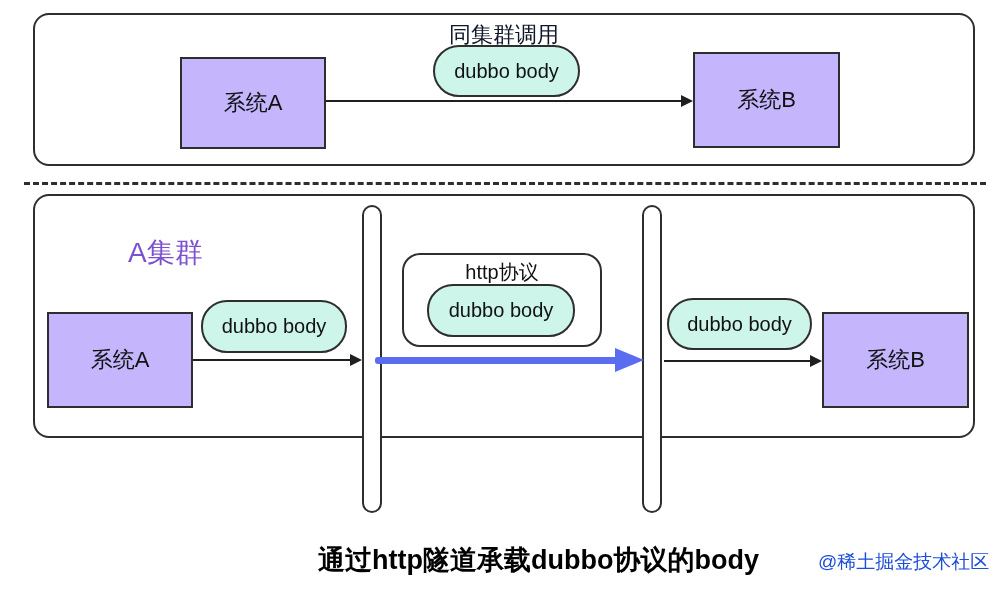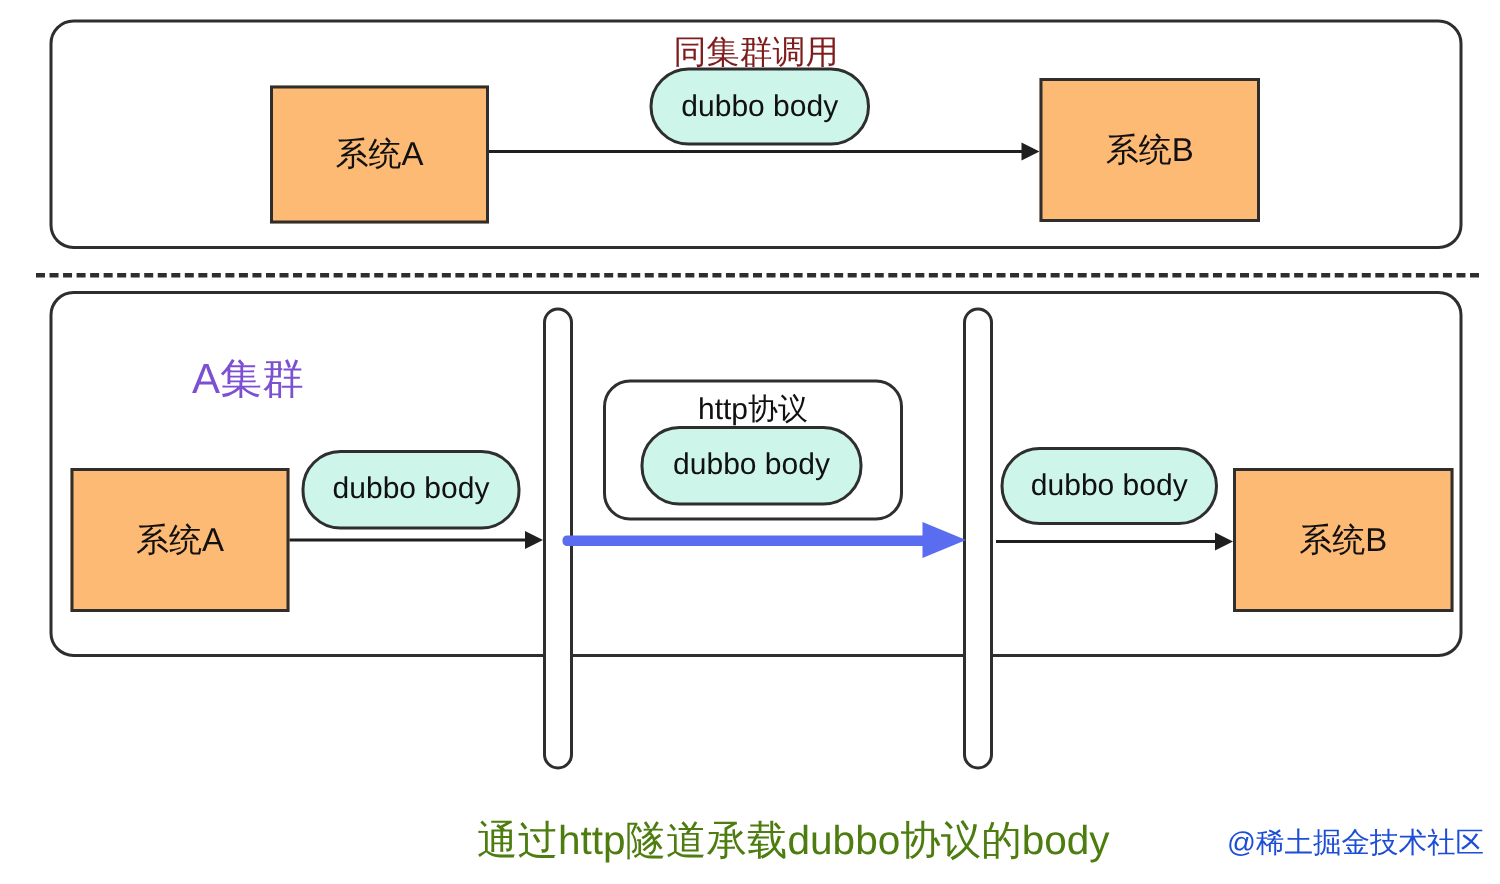--- a/index.html
+++ b/index.html
@@ -21,27 +21,27 @@
     border-radius: 16px;
   }
   .top-panel    { left: 33px; top: 13px;  width: 942px; height: 153px; }
   .bottom-panel { left: 33px; top: 194px; width: 942px; height: 244px; }
 
   .panel-title {
     position: absolute;
     left: 0; right: 0; top: 5px;
     text-align: center;
     font-size: 22px;
-    color: #7f1d1d;
+    color: #0f172a;
     white-space: nowrap;
   }
 
   .green-box {
     position: absolute;
-    background: #fdba74;
+    background: #c4b5fd;
     border: 2px solid #2e2e2e;
     display: flex;
     align-items: center;
     justify-content: center;
     font-size: 22px;
     color: #111;
   }
 
   .cyan-box {
     position: absolute;
@@ -150,22 +150,22 @@
 
   .dubbo-right  { left: 632px; top: 102px; width: 145px; height: 52px; }
   .arrow-b2-line { left: 629px; top: 164px; width: 150px; }
   .arrow-b2-head { left: 775px; top: 159px; }
   .sysB-bottom  { left: 787px; top: 116px; width: 147px; height: 96px; }
 
   .caption {
     position: absolute;
     left: 318px; top: 542px;
     font-size: 27px;
-    font-weight: 400;
-    color: #4d7c0f;
+    font-weight: 700;
+    color: #000000;
     white-space: nowrap;
   }
   .watermark {
     position: absolute;
     left: 818px; top: 549px;
     font-size: 19px;
     color: #1d4ed8;
     white-space: nowrap;
   }
 </style>

